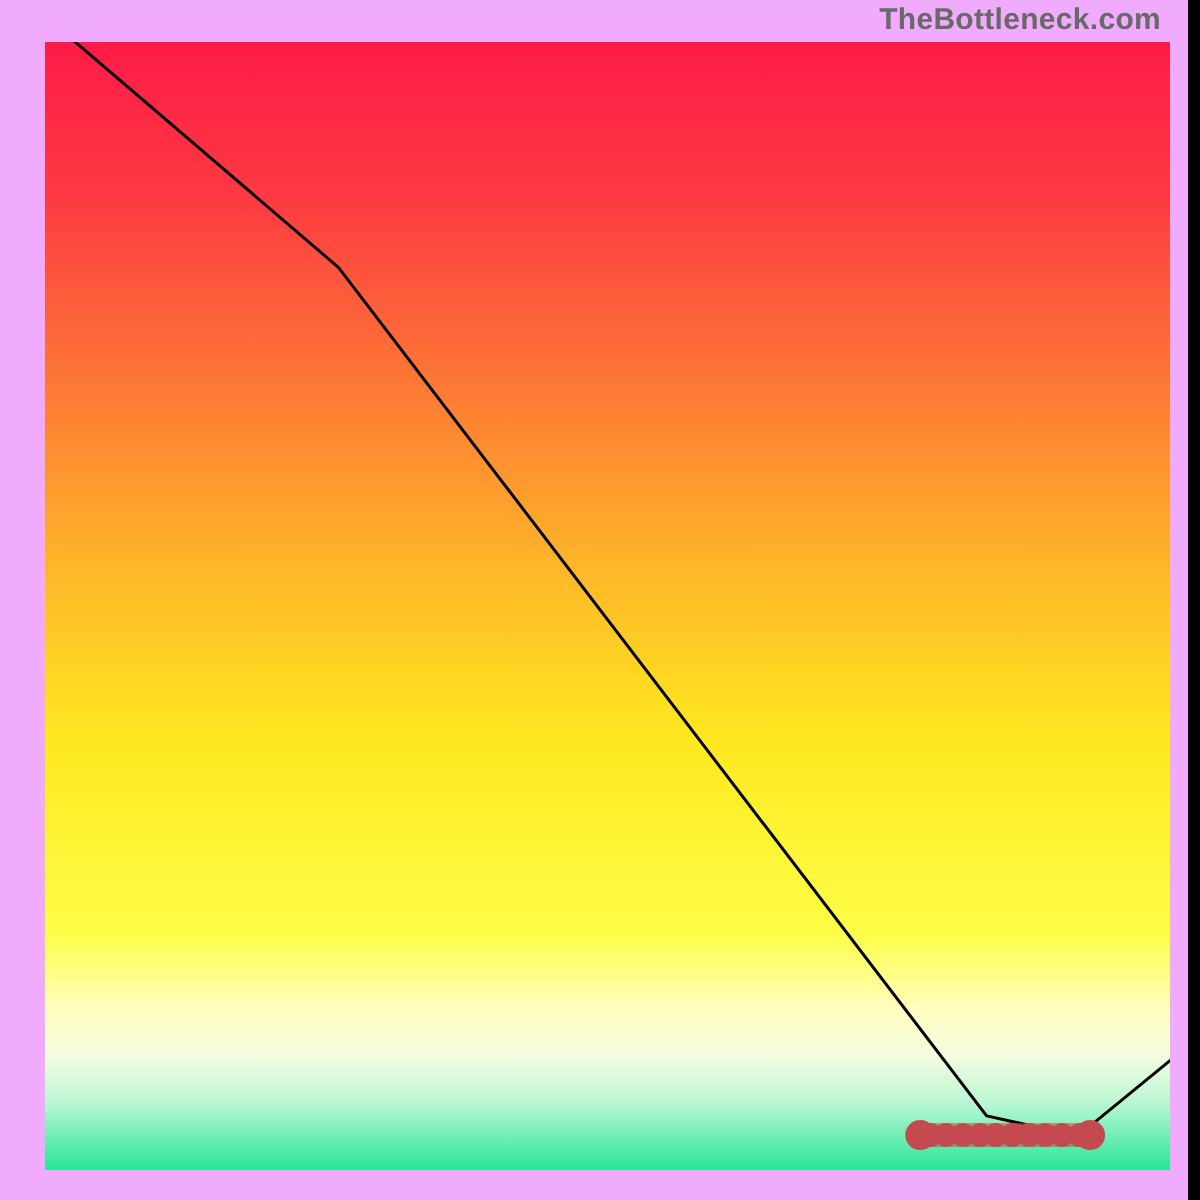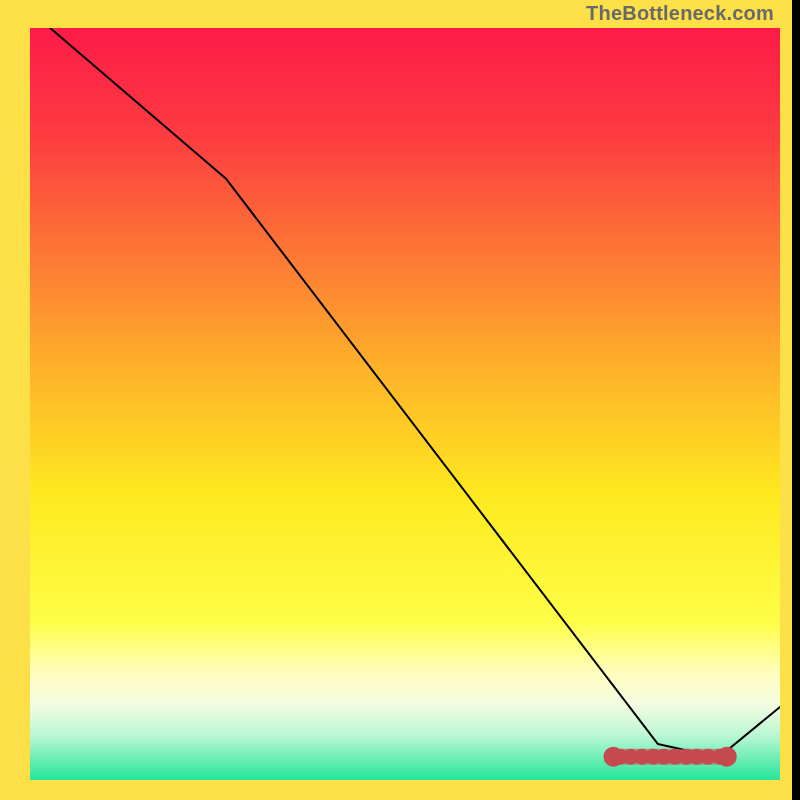--- a/index.html
+++ b/index.html
@@ -7,21 +7,21 @@
     padding: 0;
     width: 800px;
     height: 800px;
     background: #000;
     overflow: hidden;
   }
   .stage {
     position: relative;
     width: 792px;
     height: 800px;
-    background: #fde047;
+    background: #f0abfc;
     text-decoration: underline;
   }
   .watermark {
     position: absolute;
     top: 2px;
     right: 18px;
     font-family: Arial, Helvetica, sans-serif;
     font-size: 20px;
     font-weight: 600;
     color: #696969;

